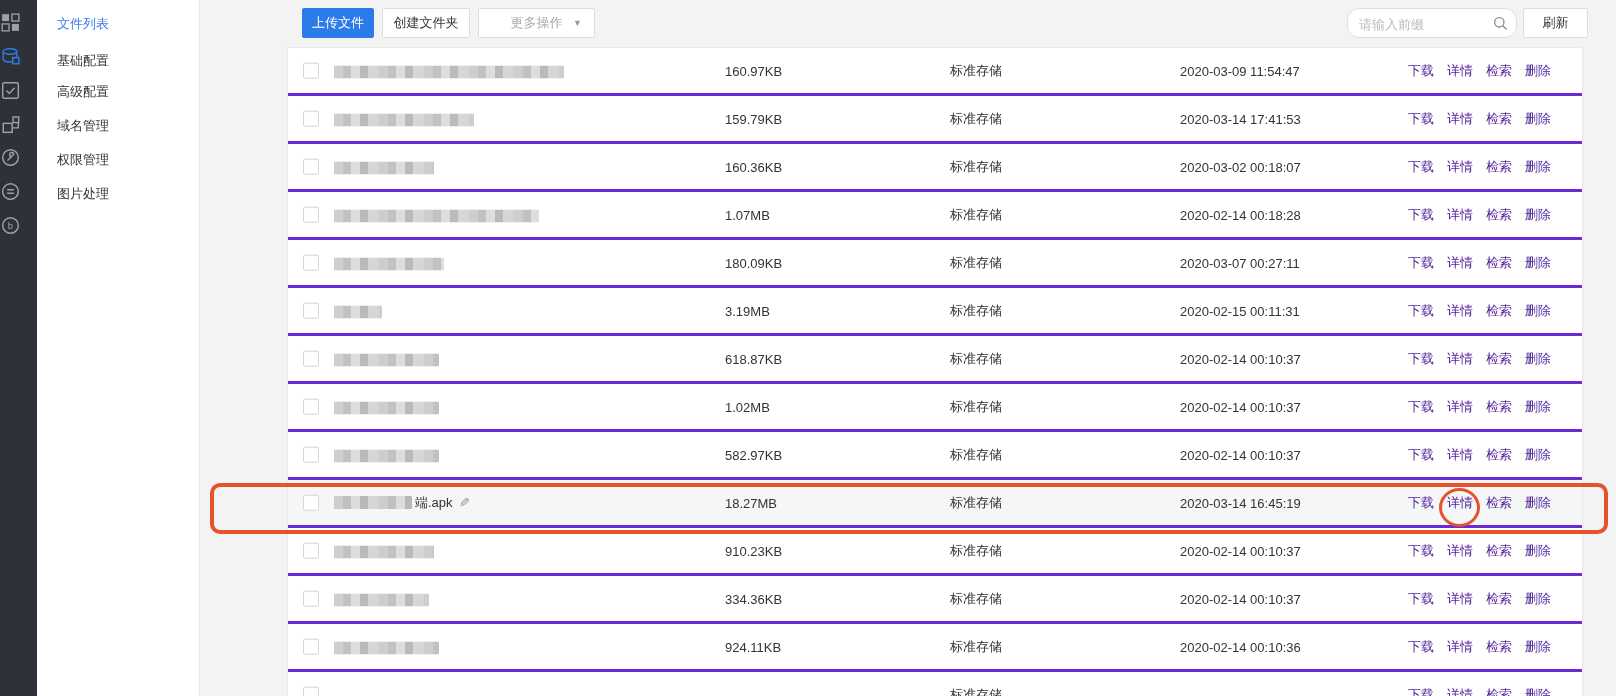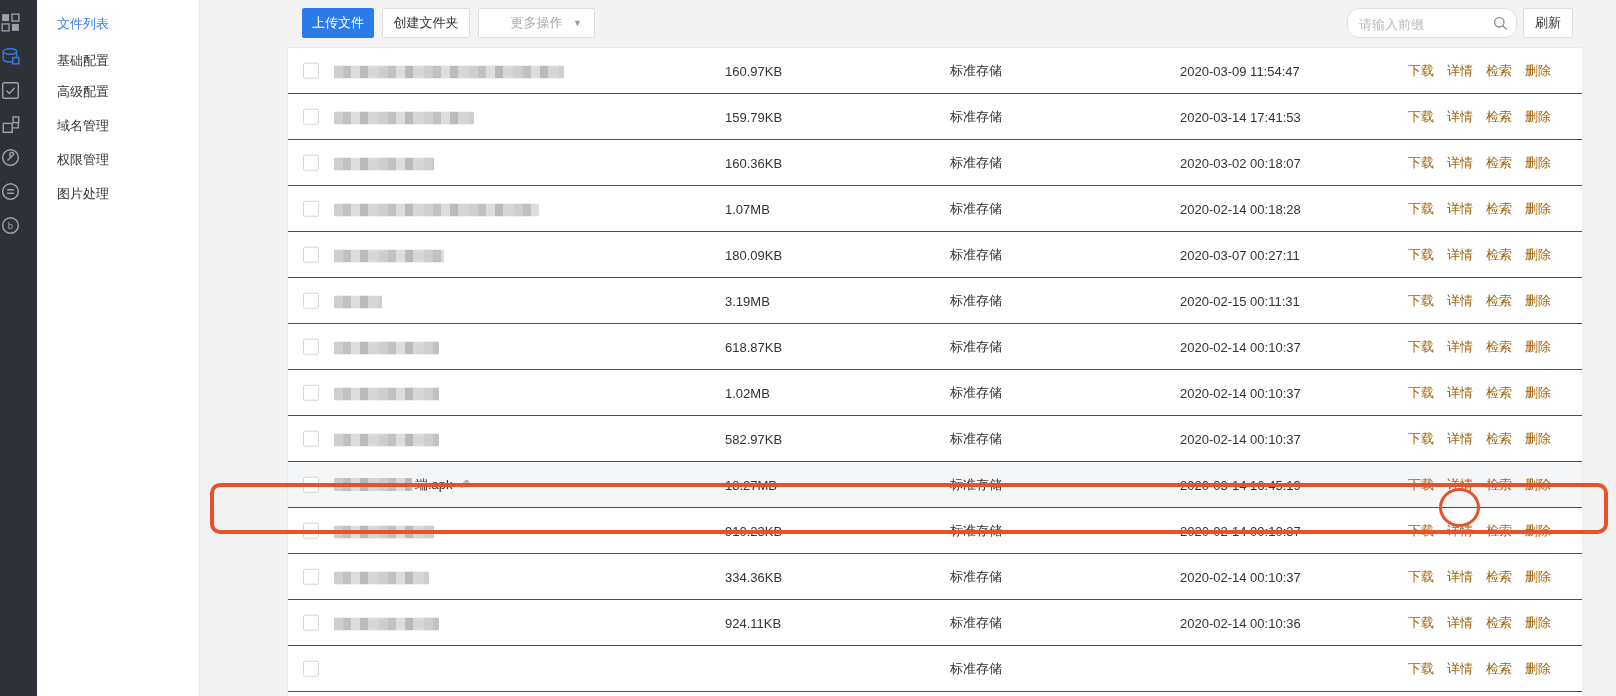--- a/index.html
+++ b/index.html
@@ -26,45 +26,45 @@
   .btn-default{left:382px;width:88px;background:#fff;border:1px solid #dedede;color:#333;}
   .btn-drop{left:478px;width:117px;background:#fff;border:1px solid #dedede;color:#a8a8a8;
     text-align:center;padding:0 10px;}
   .btn-drop .caret{position:absolute;right:12px;top:0;font-size:9px;color:#9a9a9a;line-height:28px;}
   .searchbox{position:absolute;left:1347px;top:8px;width:170px;height:30px;box-sizing:border-box;
     background:#fff;border:1px solid #dedede;border-radius:12px;}
   .searchbox input{position:absolute;left:9px;top:1px;width:125px;height:26px;border:none;outline:none;
     font-size:13px;color:#333;font-family:inherit;background:transparent;}
   .searchbox input::placeholder{color:#bcbcbc;}
   .searchbox .mag{position:absolute;right:8px;top:7px;width:15px;height:15px;color:#8f8f8f;cursor:pointer;}
-  .btn-refresh{left:1523px;width:50px;background:#fff;border:1px solid #dedede;color:#333;}
+  .btn-refresh{left:1523px;width:65px;background:#fff;border:1px solid #dedede;color:#333;}
   
   .card{position:absolute;left:287px;top:47px;width:1296px;height:649px;background:#fff;
     border:1px solid #eaeaea;border-bottom:none;box-sizing:border-box;overflow:hidden;z-index:1;}
   .thead{position:relative;height:34px;border-bottom:1px solid #e4e4e4;color:#808080;font-size:13px;}
-  .trow{position:relative;height:45px;border-bottom:1px solid #6d28d9;color:#333;font-size:13px;background:#fff;}
+  .trow{position:relative;height:45px;border-bottom:3px solid #6d28d9;color:#333;font-size:13px;background:#fff;}
   .trow.hl{background:#f5f6f7;}
   .cell{position:absolute;top:50%;transform:translateY(-50%);white-space:nowrap;}
   .c-check{left:15px;}
   .c-name{left:46px;}
   .c-size{left:437px;}
   .c-store{left:662px;}
   .c-time{left:892px;}
   .c-act{left:1120px;}
   .cb{display:inline-block;width:16px;height:16px;background:#fff;border:1px solid #d6d6d6;
     border-radius:2px;box-sizing:border-box;cursor:pointer;vertical-align:middle;}
   .mosaic{display:inline-block;height:13px;border-radius:1px;vertical-align:middle;cursor:pointer;
     background-image:
       repeating-linear-gradient(90deg,#c6c6c6 0 9px,#b7b7b7 9px 17px,#d8d8d8 17px 26px,#aeaeae 26px 34px,#d0d0d0 34px 45px),
       repeating-linear-gradient(0deg,rgba(255,255,255,.35) 0 4px,rgba(0,0,0,.06) 4px 9px);
     filter:blur(.5px);opacity:.85;}
   .suffix{margin-left:3px;vertical-align:middle;color:#333;}
   .edit-pen{margin-left:6px;color:#8f8f8f;font-size:13px;vertical-align:middle;cursor:pointer;
     display:inline-block;transform:scaleX(-1);}
-  .alink{color:#a16207;margin-right:13px;cursor:pointer;text-decoration:none;}
+  .alink{color:#4c1d95;margin-right:13px;cursor:pointer;text-decoration:none;}
   .alink:last-child{margin-right:8px;}
   
   .ann-rect{position:absolute;left:210px;top:483px;width:1398px;height:51px;box-sizing:border-box;
     border:4px solid #e5532c;border-radius:10px;pointer-events:none;z-index:8;}
   .ann-circle{position:absolute;left:1439px;top:488px;width:41px;height:39px;box-sizing:border-box;
     border:3px solid #e5532c;border-radius:50%;pointer-events:none;z-index:9;}
 </style>
 </head>
 <body>
 

